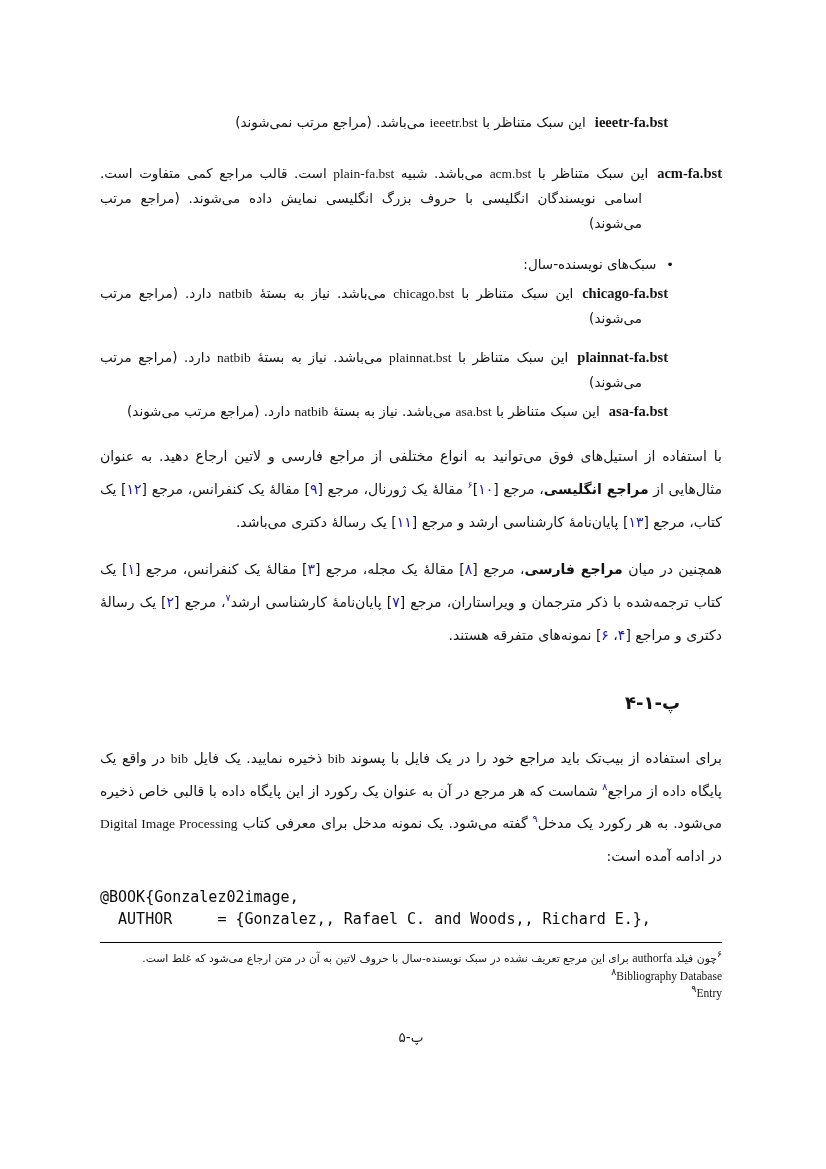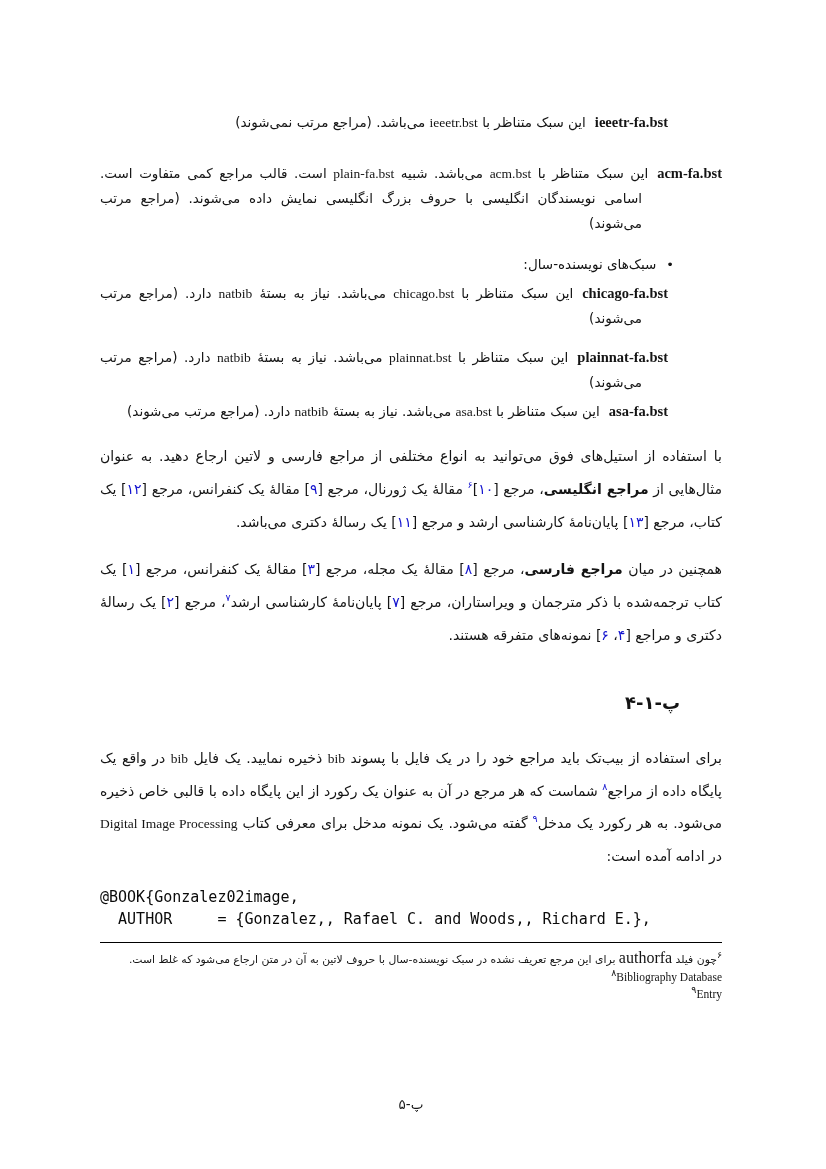--- a/index.html
+++ b/index.html
@@ -36,25 +36,25 @@
   .sec-head{direction:rtl;display:flex;gap:26px;margin-top:36px;margin-right:42px;
             font-weight:bold;font-size:18px;line-height:30px;}
 
   
   .codeblock{direction:ltr;text-align:left;font-family:"DejaVu Sans Mono","Liberation Mono",monospace;
              font-size:15px;line-height:22px;margin-top:14px;white-space:pre;color:#0a0a0a;}
 
   
   .footnotes{margin-top:12px;border-top:1.1px solid #000;padding-top:7px;}
   .fn{direction:rtl;text-align:justify;font-size:10.8px;line-height:16.5px;color:#141414;}
-  .fn .latin{font-size:16px;}
+  .fn .latin{font-size:12px;}
   .fn-latin{direction:ltr;text-align:right;font-family:"Liberation Serif",serif;
             font-size:11.5px;line-height:17px;margin-left:8px;}
 
-  .page-number{position:absolute;left:100px;top:1096px;width:622px;text-align:center;
+  .page-number{position:absolute;left:100px;top:1029px;width:622px;text-align:center;
                direction:rtl;font-size:13.5px;}
 </style>
 </head>
 <body>
 
 <div class="page">
   <div class="content">
 
 
     <div class="desc-item nested m-t6">

